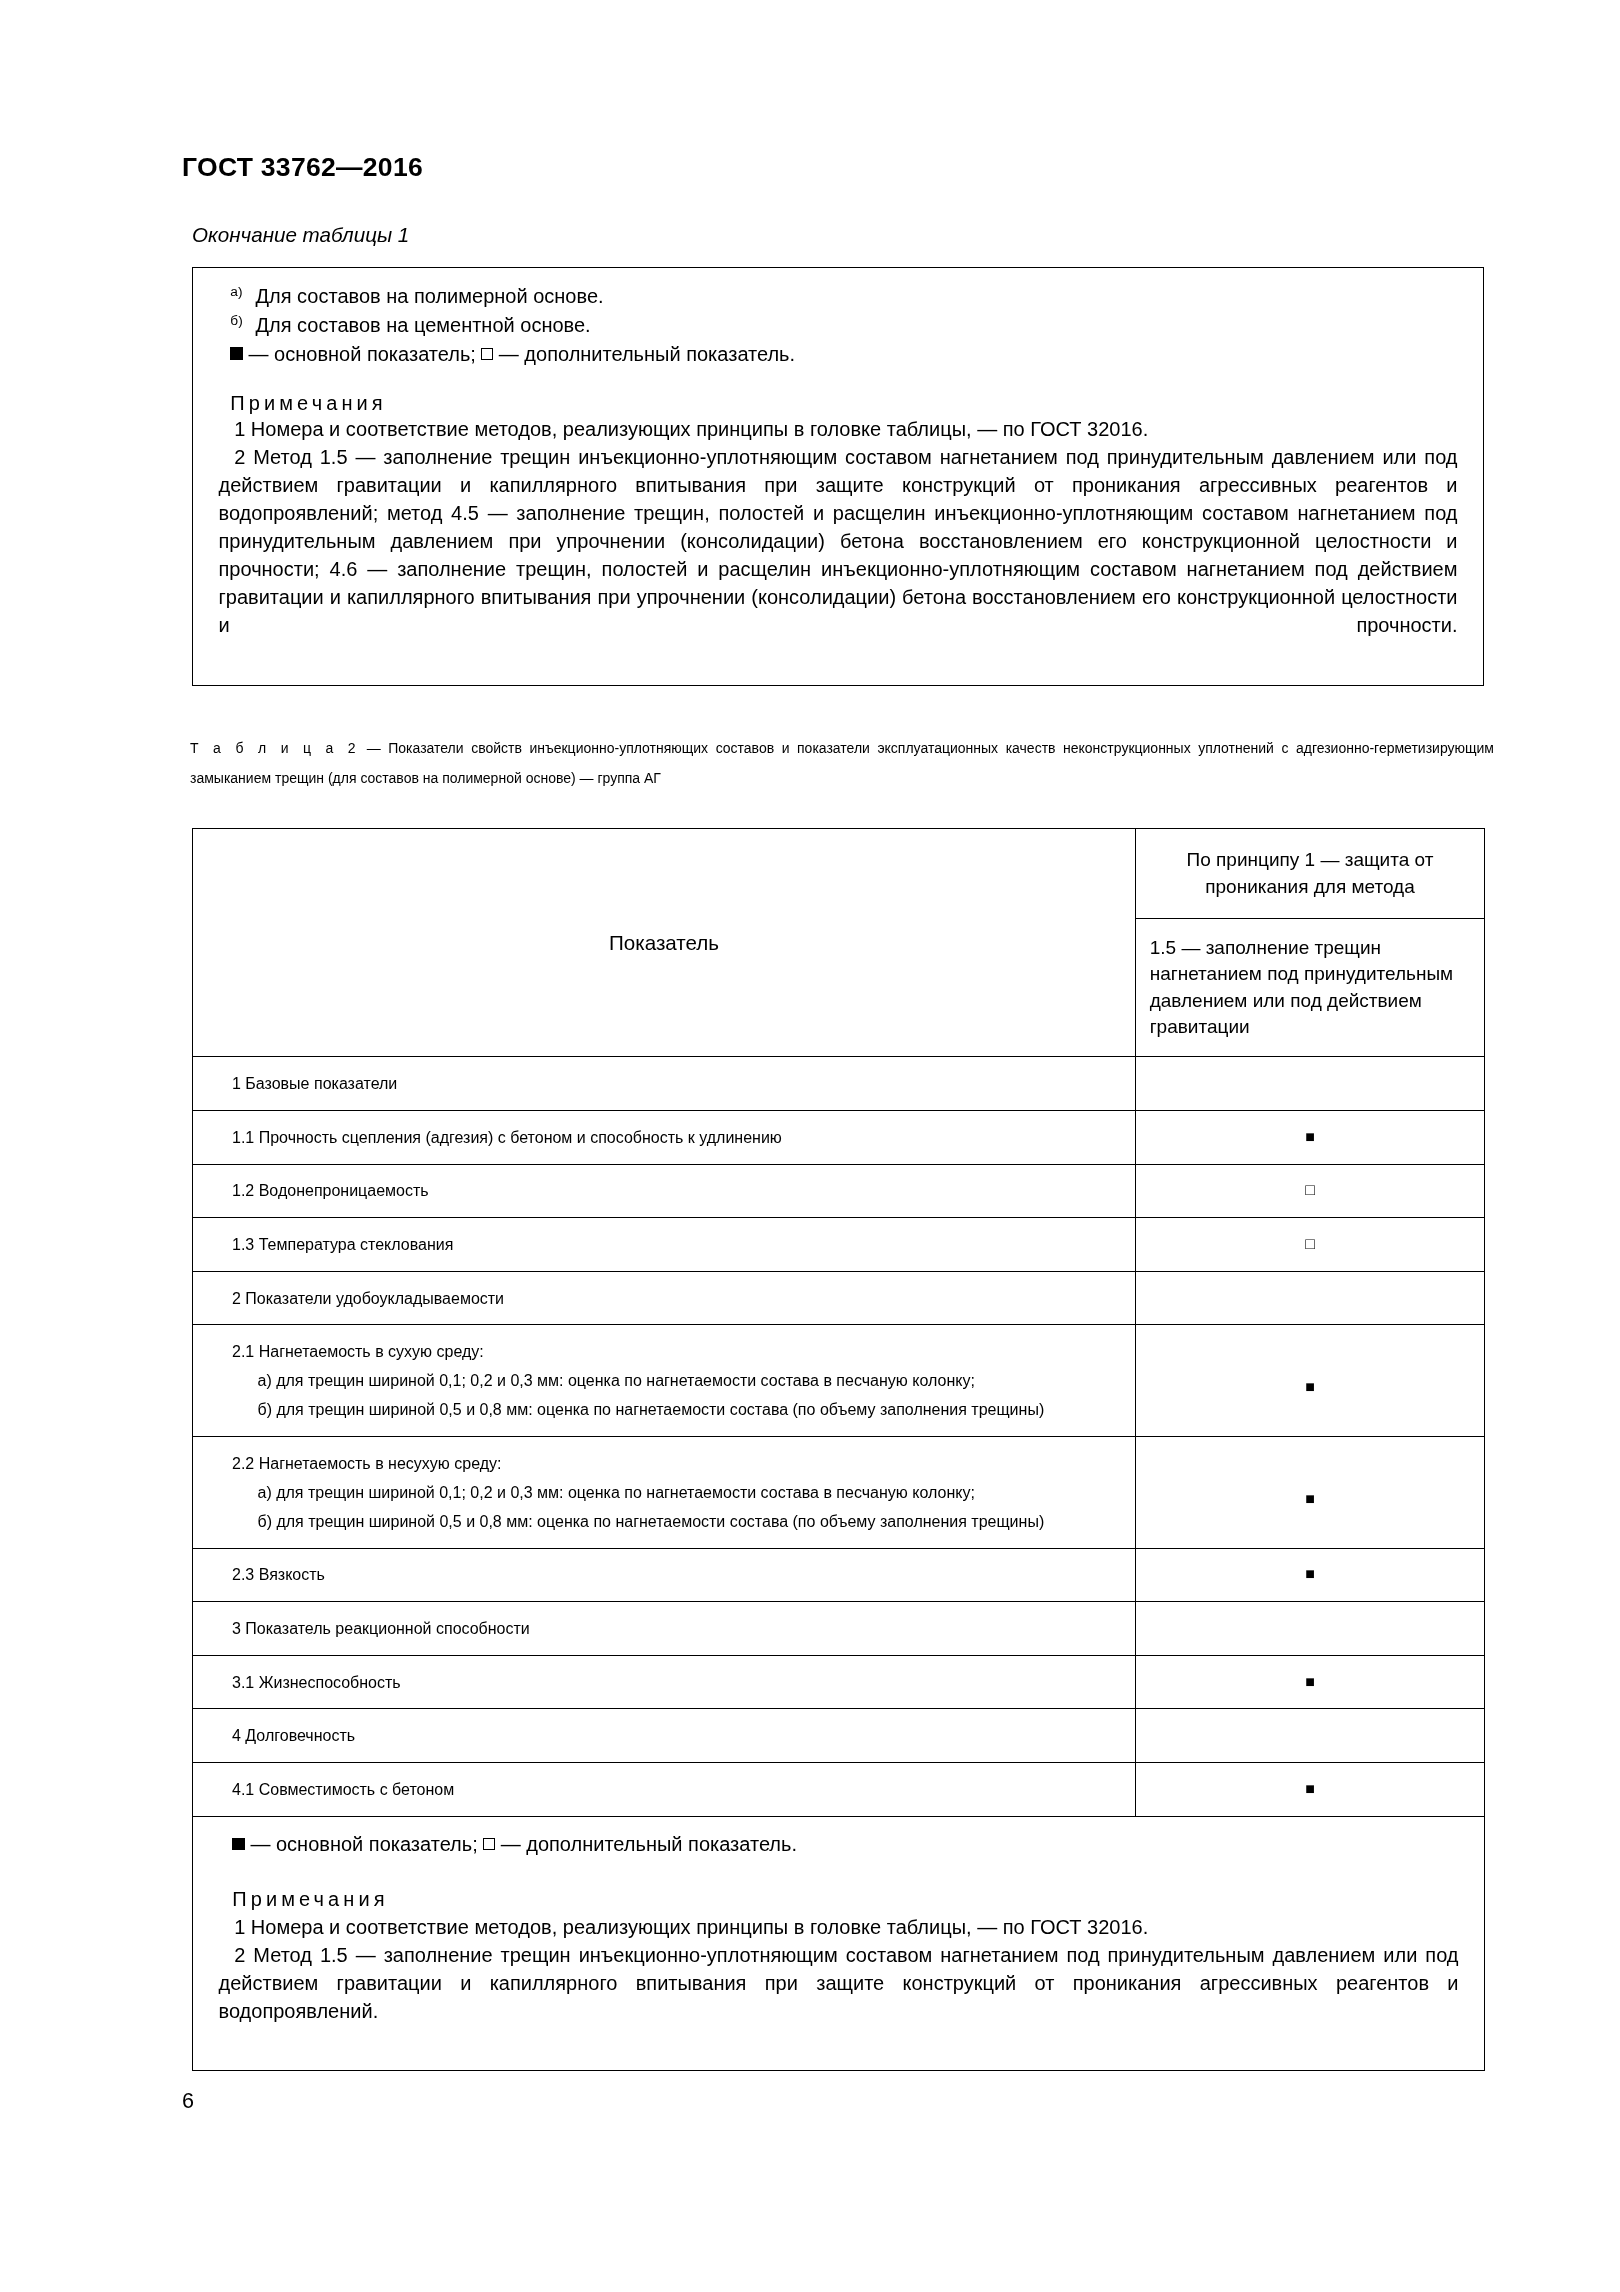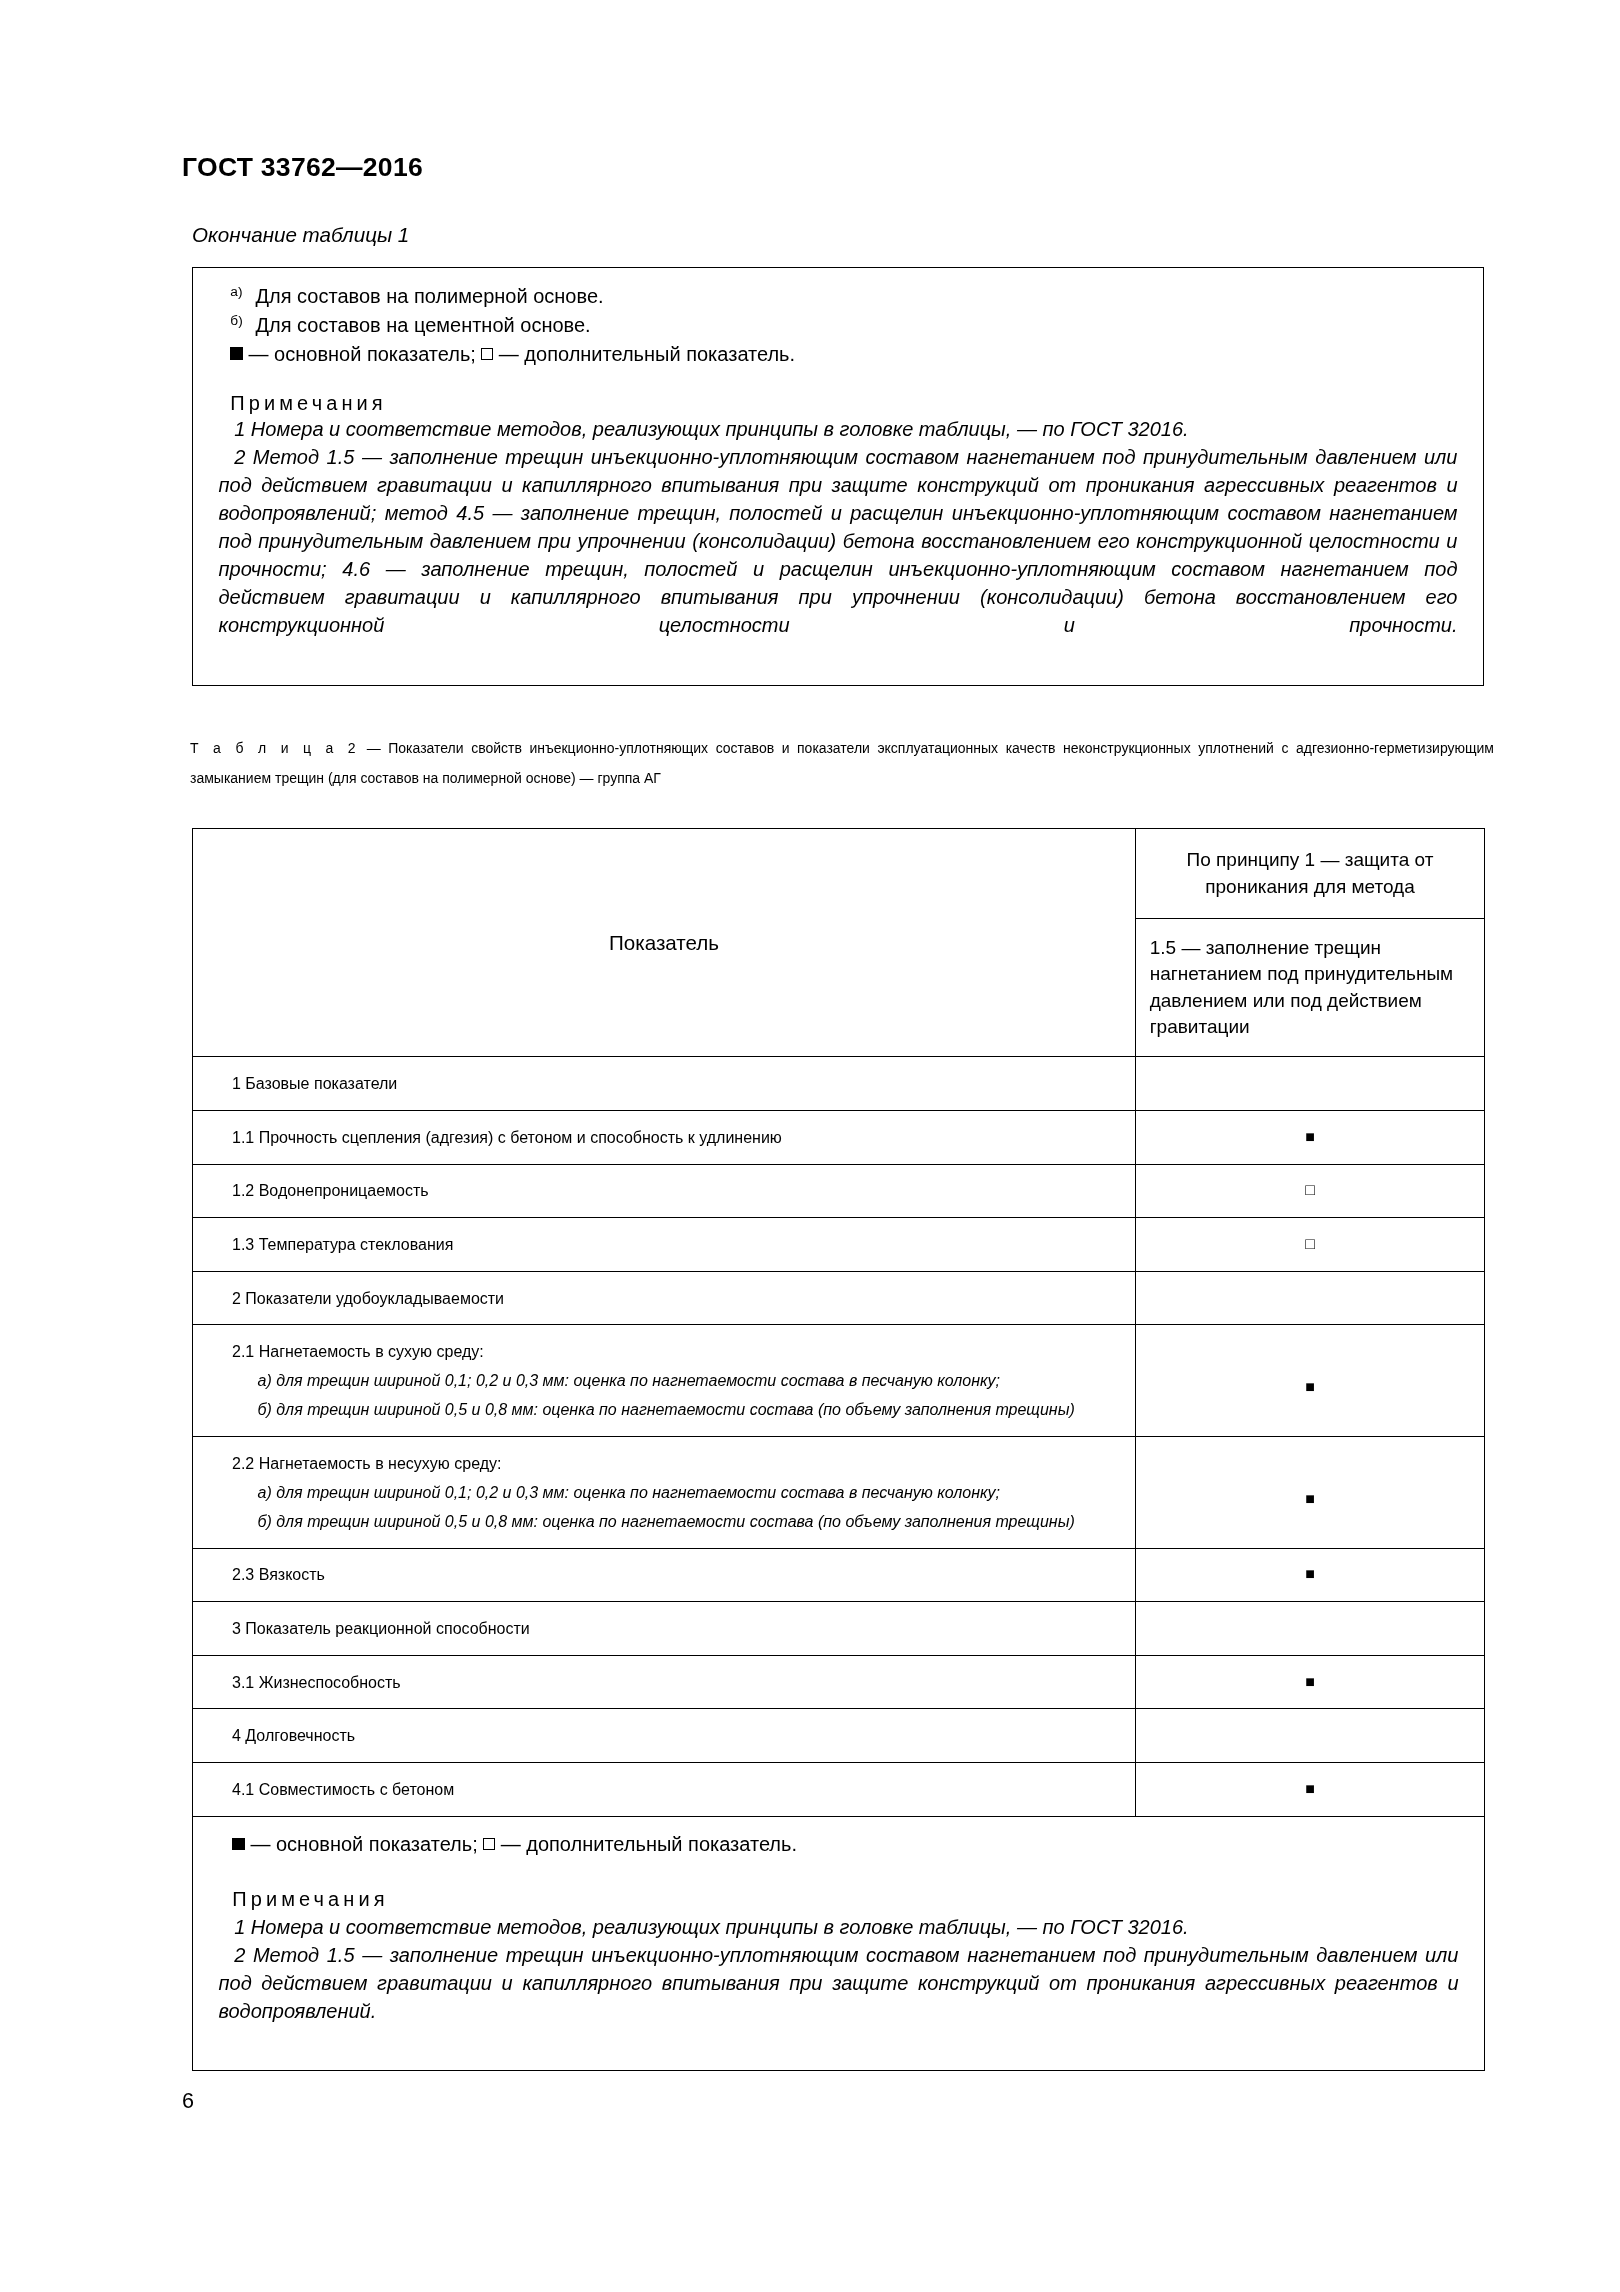--- a/index.html
+++ b/index.html
@@ -89,21 +89,20 @@
     font-size: 20px;
     letter-spacing: 4.1px;
     margin-top: 23.5px;
     padding-left: 11.8px;
   }
   .note-item {
     font-size: 20px;
     line-height: 28px;
     text-align: justify;
     text-indent: 15.7px;
-    font-style: italic;
   }
   .note-item.j { text-align: justify; }
   .note-item.j::after {
     content: "";
     display: inline-block;
     width: 100%;
   }
 
   
   .t2-caption {
@@ -160,21 +159,20 @@
   }
 
   .cell-ind {
     font-size: 16px;
     line-height: 29px;
     padding: 11.8px 17.6px 11.8px 39px;
   }
   .cell-ind .sub {
     display: block;
     text-indent: 25.5px;
-    font-style: italic;
   }
   .cell-val {
     text-align: center;
     vertical-align: top;
     padding-top: 13.7px;
   }
   .cell-val.mid { vertical-align: middle; padding-top: 0; }
 
   .footer-cell {
     font-size: 20px;

